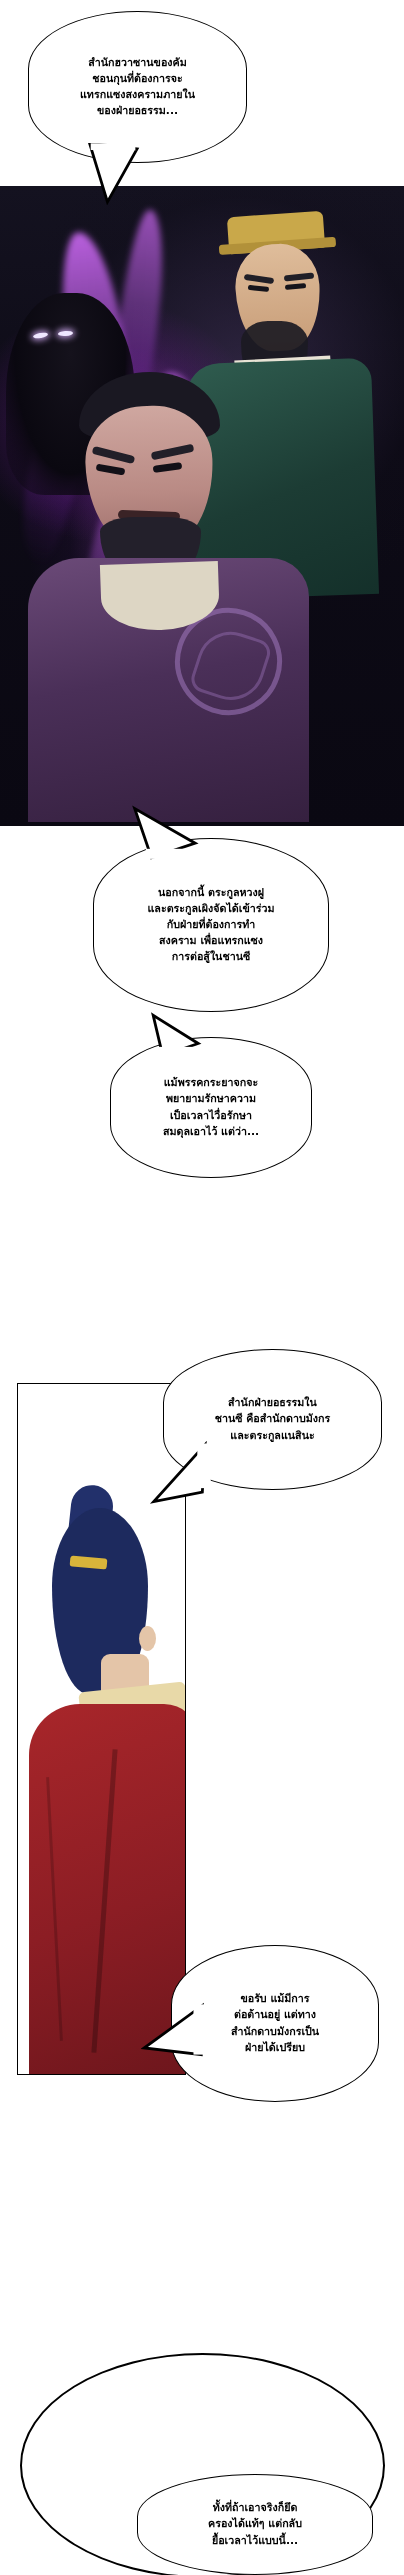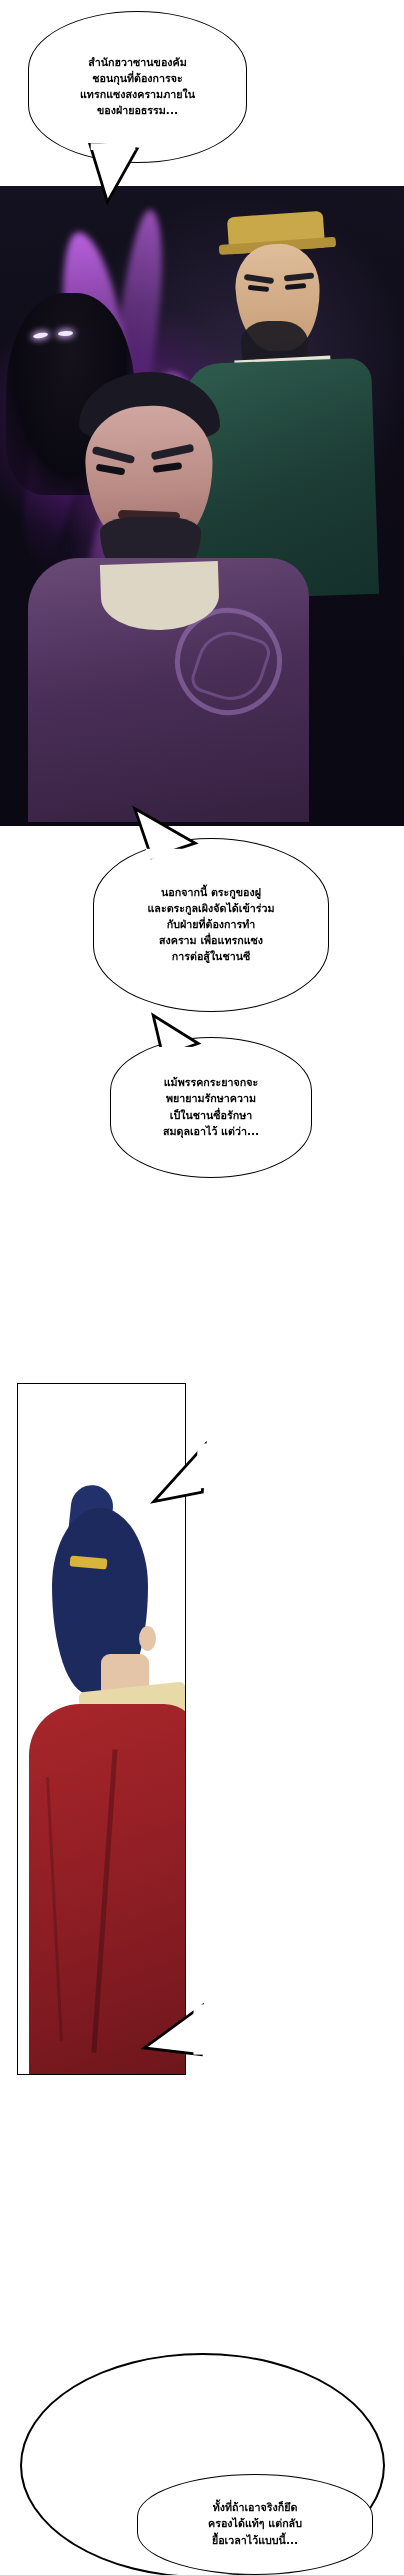--- a/index.html
+++ b/index.html
@@ -419,35 +419,35 @@
 ชอนกุนที่ต้องการจะ
 แทรกแซงสงครามภายใน
 ของฝ่ายอธรรม...</div>
   </div>
   <svg class="tail" style="left:84px; top:143px; width:67px; height:62px;" viewBox="0 0 120 110">
     <polygon points="10,0 95,10 42,105" fill="#ffffff" stroke="#000000" stroke-width="5"></polygon>
     <rect x="12" y="0" width="80" height="12" fill="#ffffff"></rect>
   </svg>
 
   <div class="balloon" style="left:93px; top:838px; width:236px; height:174px;">
-    <div class="txt">นอกจากนี้ ตระกูของฝู
+    <div class="txt">นอกจากนี้ ตระกูลหวงฝู
 และตระกูลเผิงจัดได้เข้าร่วม
 กับฝ่ายที่ต้องการทำ
 สงคราม เพื่อแทรกแซง
 การต่อสู้ในชานซี</div>
   </div>
   <svg class="tail" style="left:129px; top:804px; width:73px; height:56px;" viewBox="0 0 130 100">
     <polygon points="40,96 10,8 118,70" fill="#ffffff" stroke="#000000" stroke-width="5"></polygon>
     <rect x="30" y="80" width="90" height="18" fill="#ffffff"></rect>
   </svg>
 
   <div class="balloon" style="left:110px; top:1037px; width:202px; height:141px;">
     <div class="txt">แม้พรรคกระยาจกจะ
 พยายามรักษาความ
-เป็ในชานซื่อรักษา
+เป็อเวลาไวื่อรักษา
 สมดุลเอาไว้ แต่ว่า...</div>
   </div>
   <svg class="tail" style="left:143px; top:1012px; width:62px; height:45px;" viewBox="0 0 110 80">
     <polygon points="35,78 18,6 98,56" fill="#ffffff" stroke="#000000" stroke-width="5"></polygon>
     <rect x="28" y="62" width="76" height="18" fill="#ffffff"></rect>
   </svg>
 
   <div class="panel3">
     <div class="p3-figure">
       <div class="p3-tail"></div>
@@ -455,25 +455,36 @@
       <div class="p3-tie"></div>
       <div class="p3-ear"></div>
       <div class="p3-neck"></div>
       <div class="p3-collar"></div>
       <div class="p3-body"></div>
       <div class="p3-fold"></div>
       <div class="p3-fold2"></div>
     </div>
   </div>
 
+  <div class="balloon" style="left:163px; top:1349px; width:219px; height:141px;">
+    <div class="txt">สำนักฝ่ายอธรรมใน
+ชานซี คือสำนักดาบมังกร
+และตระกูลแนสินะ</div>
+  </div>
   <svg class="tail" style="left:149px; top:1439px; width:62px; height:67px;" viewBox="0 0 110 120">
     <polygon points="100,10 95,95 8,112" fill="#ffffff" stroke="#000000" stroke-width="5"></polygon>
     <rect x="86" y="8" width="24" height="80" fill="#ffffff"></rect>
   </svg>
 
+  <div class="balloon" style="left:171px; top:1945px; width:208px; height:157px;">
+    <div class="txt">ขอรับ แม้มีการ
+ต่อต้านอยู่ แต่ทาง
+สำนักดาบมังกรเป็น
+ฝ่ายได้เปรียบ</div>
+  </div>
   <svg class="tail" style="left:141px; top:2001px; width:67px; height:67px;" viewBox="0 0 120 120">
     <polygon points="110,8 108,96 6,84" fill="#ffffff" stroke="#000000" stroke-width="5"></polygon>
     <rect x="94" y="6" width="26" height="90" fill="#ffffff"></rect>
   </svg>
 
   <div class="oval-panel"></div>
 
   <div class="balloon rect" style="left:137px; top:2474px; width:236px; height:101px; border-radius:50% / 42%;">
     <div class="txt">ทั้งที่ถ้าเอาจริงก็ยึด
 ครองได้แท้ๆ แต่กลับ

